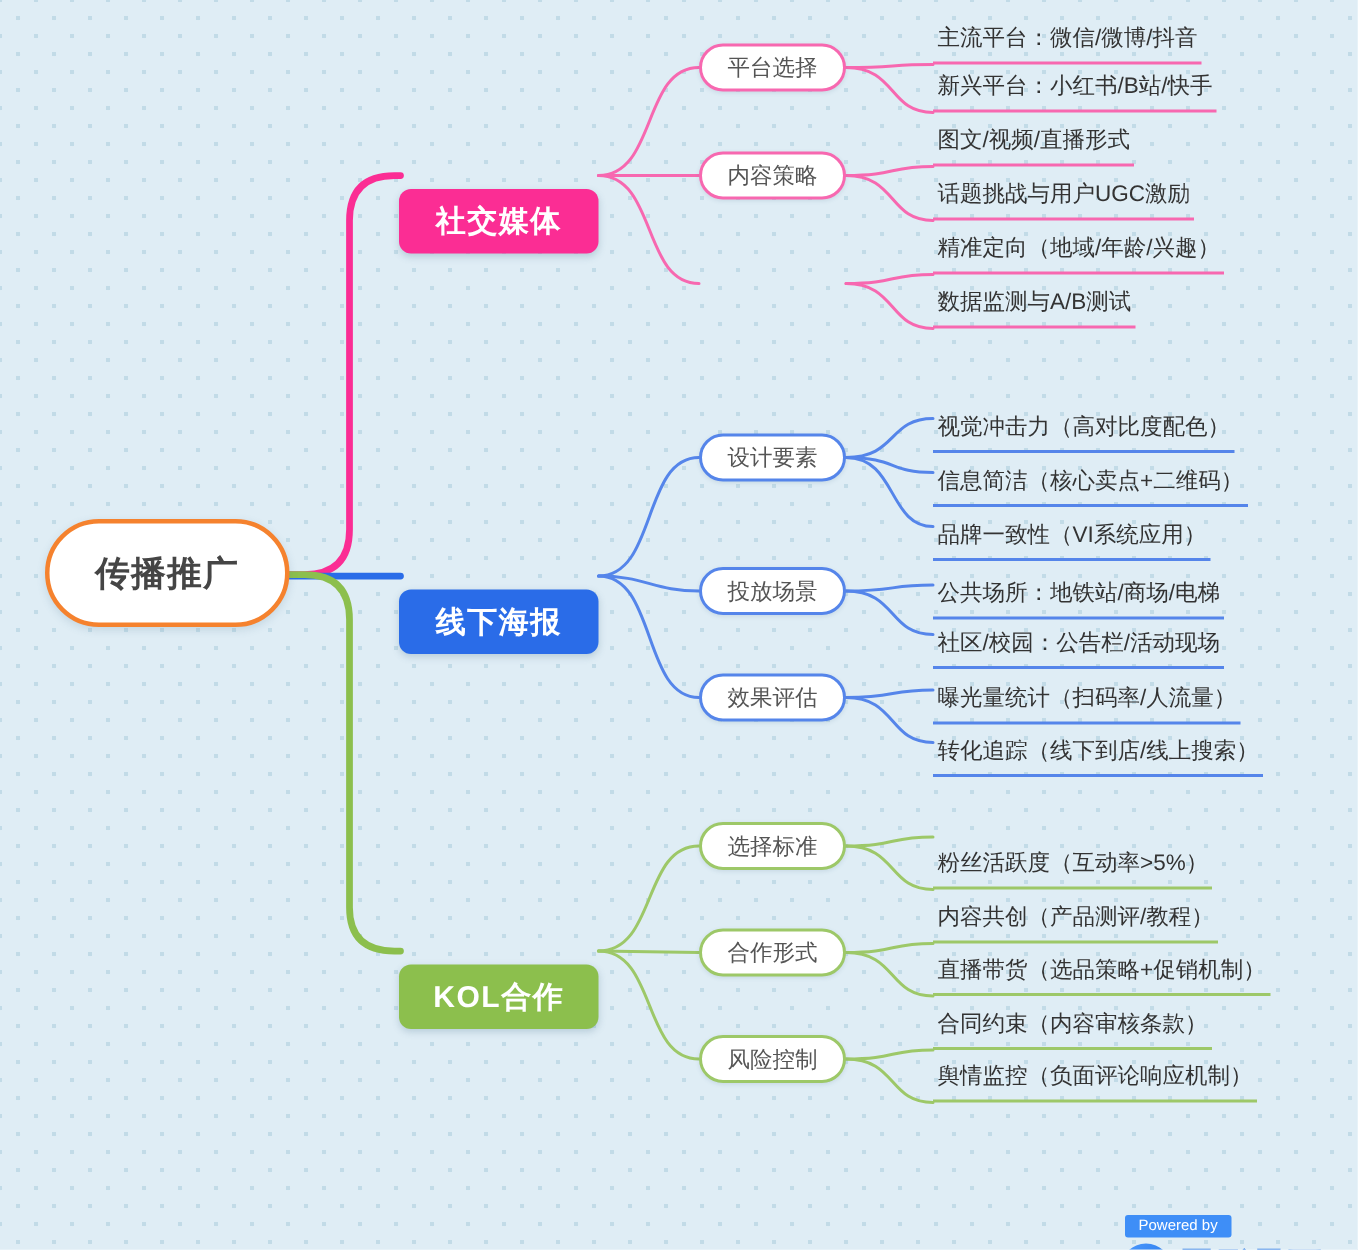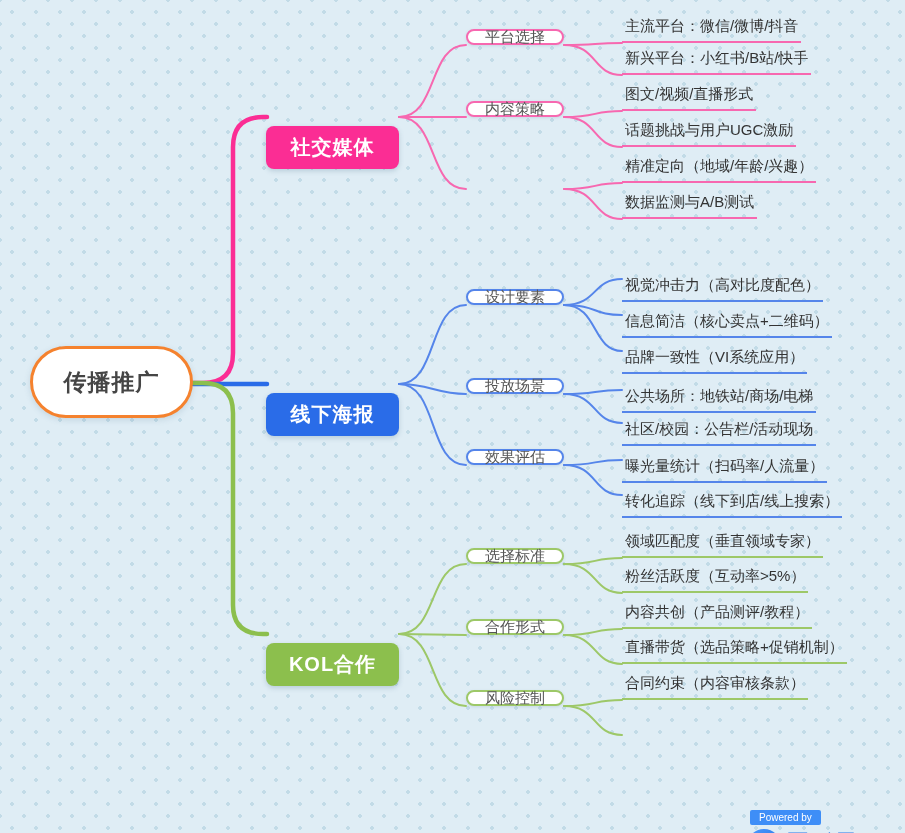--- a/index.html
+++ b/index.html
@@ -40,21 +40,21 @@
     display:flex; align-items:center; justify-content:center;
     color:#ffffff; font-size:20px; font-weight:bold; letter-spacing:1px;
     box-shadow:0 2px 5px rgba(70,110,140,.25);
     margin-top:30px;
   }
   .b1 { background:#fb2d94; }
   .b2 { background:#2a6ce8; }
   .b3 { background:#8cbf4d; }
 
   .node-sub {
-    position:absolute; left:466px; width:98px; height:16px;
+    position:absolute; left:466px; width:98px; height:32px;
     background:#ffffff; border:2px solid; border-radius:16px;
     display:flex; align-items:center; justify-content:center;
     font-size:15px; color:#555; box-sizing:border-box;
     box-shadow:0 1px 3px rgba(70,110,140,.15);
     white-space:nowrap;
   }
   .sb1 { border-color:#f768b0; }
   .sb2 { border-color:#5585ea; }
   .sb3 { border-color:#9dc868; }
 
@@ -155,25 +155,25 @@
   <div class="leaf lb1" style="top:191px">数据监测与A/B测试</div>
 
   <div class="leaf lb2" style="top:251px">视觉冲击力（高对比度配色）</div>
   <div class="leaf lb2" style="top:287px">信息简洁（核心卖点+二维码）</div>
   <div class="leaf lb2" style="top:323px">品牌一致性（VI系统应用）</div>
   <div class="leaf lb2" style="top:362px">公共场所：地铁站/商场/电梯</div>
   <div class="leaf lb2" style="top:395px">社区/校园：公告栏/活动现场</div>
   <div class="leaf lb2" style="top:432px">曝光量统计（扫码率/人流量）</div>
   <div class="leaf lb2" style="top:467px">转化追踪（线下到店/线上搜索）</div>
 
-  <div class="leaf lb3" style="top:530px">领域匹配度（垂直领域专家）</div>
   <div class="leaf lb3" style="top:565px">粉丝活跃度（互动率&gt;5%）</div>
   <div class="leaf lb3" style="top:601px">内容共创（产品测评/教程）</div>
   <div class="leaf lb3" style="top:636px">直播带货（选品策略+促销机制）</div>
   <div class="leaf lb3" style="top:672px">合同约束（内容审核条款）</div>
+  <div class="leaf lb3" style="top:707px">舆情监控（负面评论响应机制）</div>
 
   <div class="footer">
     <div class="powered">Powered by</div>
     <div class="logo-row">
       <div class="logo-circle">G</div>
       <div class="logo-texts">
         <div class="logo-name">图形天下</div>
         <div class="logo-sub">AnyGraphAnyWhere</div>
       </div>
     </div>

